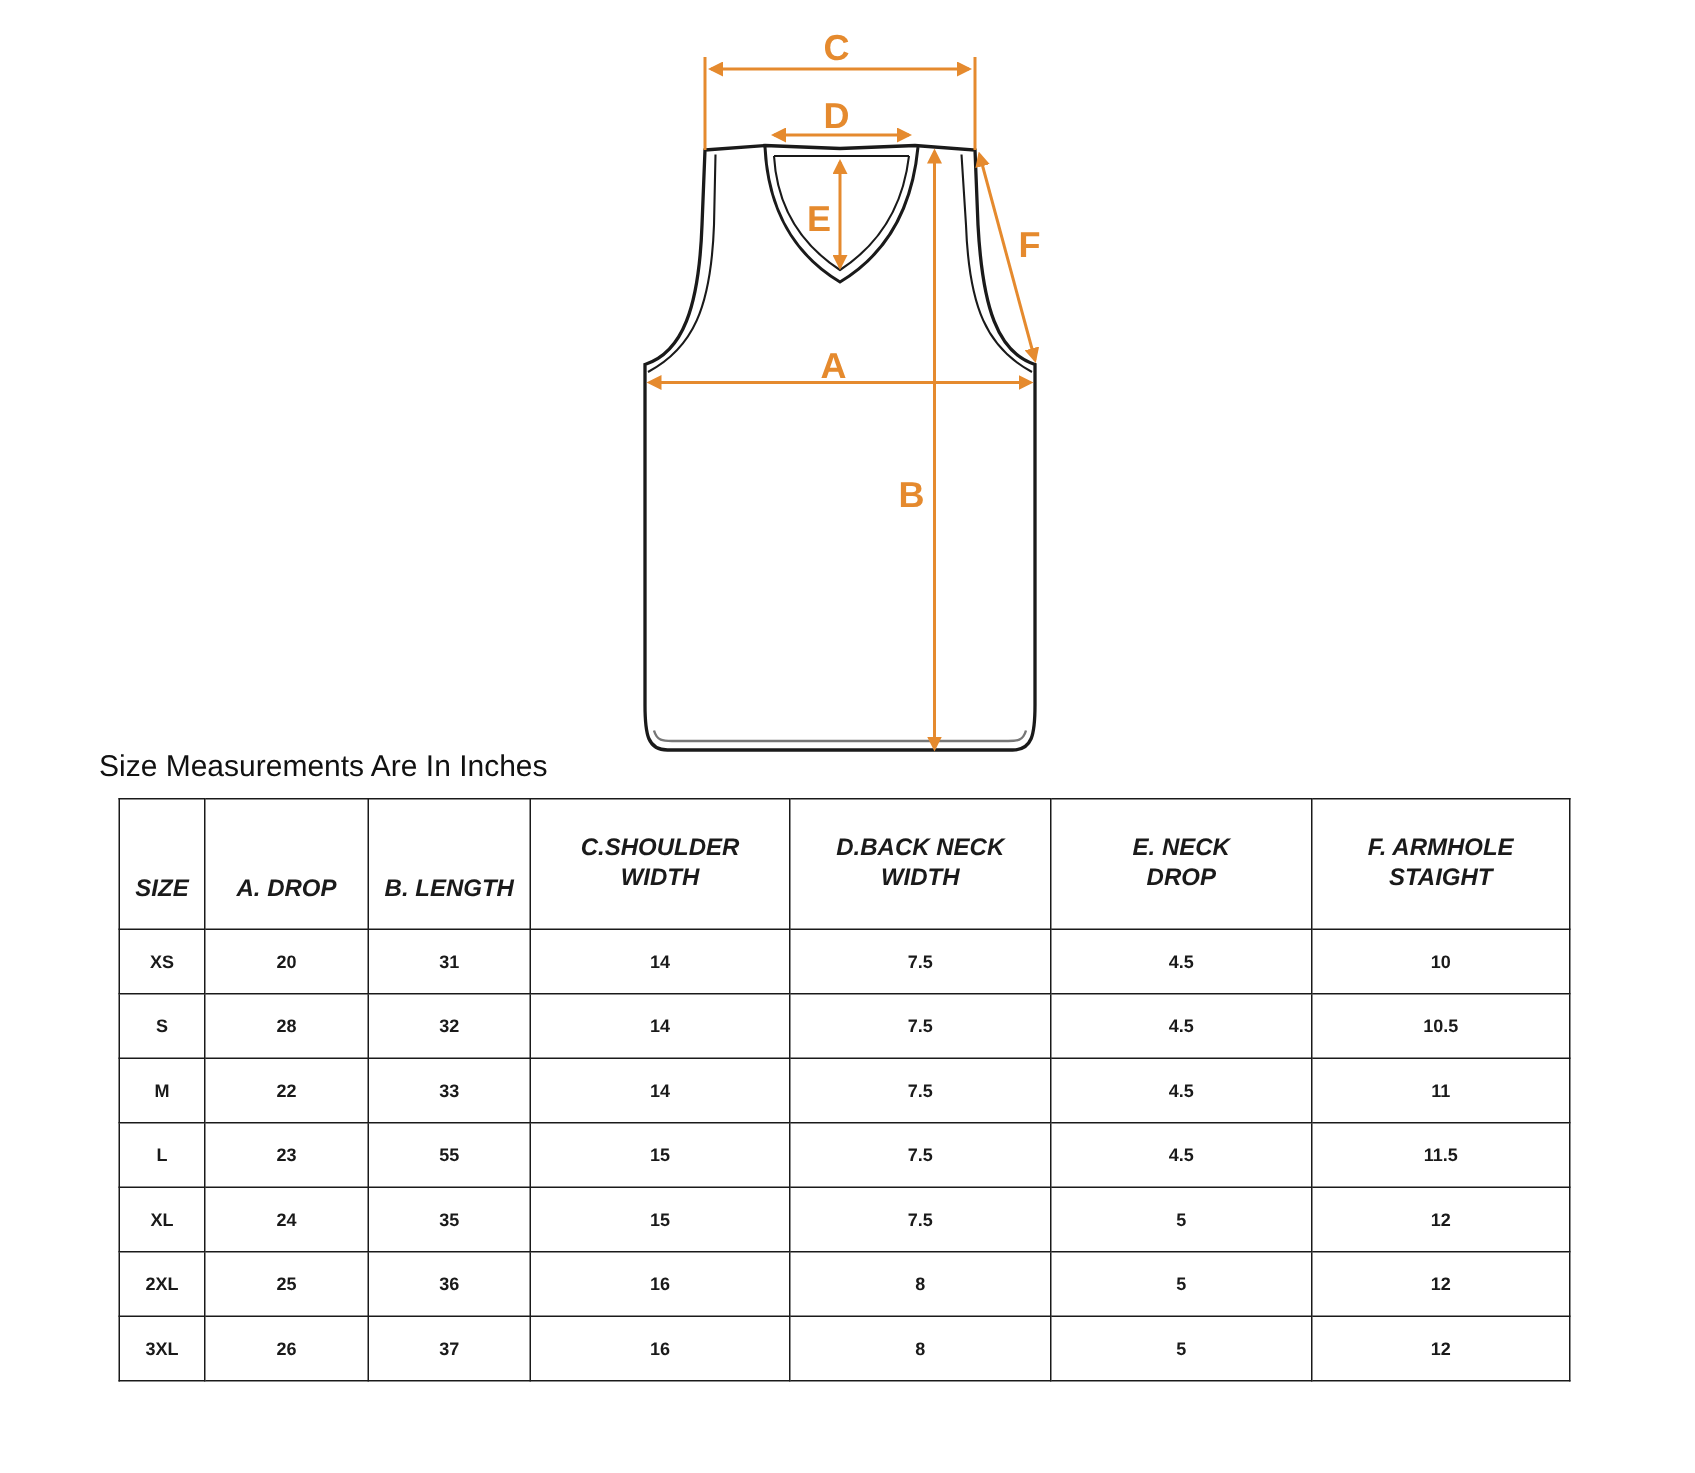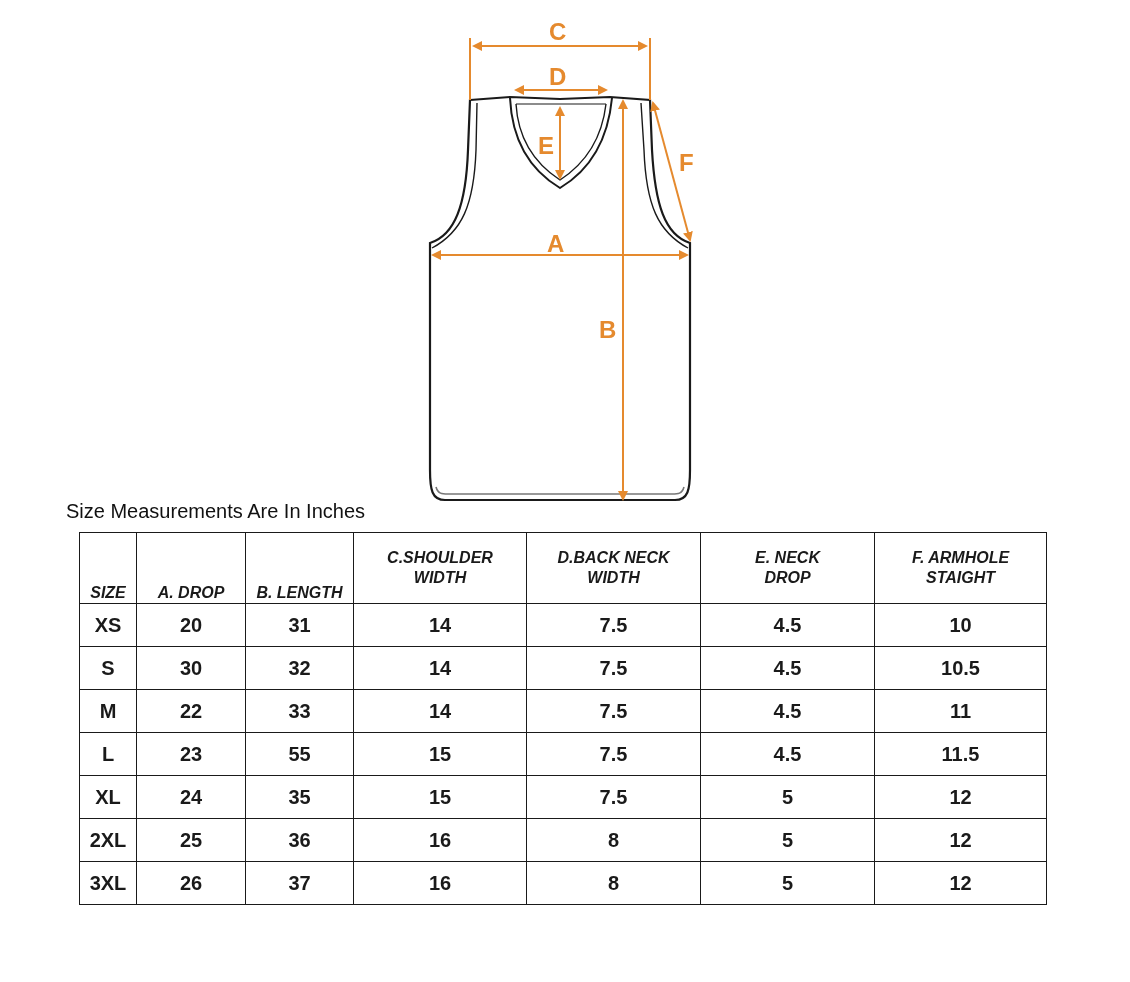--- a/index.html
+++ b/index.html
@@ -4,22 +4,22 @@
   <style>
     html, body { margin: 0; padding: 0; background: #ffffff; }
     body { width: 1130px; height: 982px; position: relative; overflow: hidden; font-family: "Liberation Sans", sans-serif; }
     .diagram { position: absolute; left: 0; top: 0; width: 1130px; height: 510px; }
     .diagram svg { position: absolute; left: 0; top: 0; }
     .lbl { font-family: "Liberation Sans", sans-serif; font-weight: bold; font-size: 24px; fill: #e58a2e; }
     .caption { position: absolute; left: 66px; top: 500px; font-family: "Liberation Sans", sans-serif; font-size: 20px; color: #111; }
     table.sizes { position: absolute; left: 79px; top: 532px; border-collapse: collapse; font-family: "Liberation Sans", sans-serif; font-weight: bold; color: #1a1a1a; }
     table.sizes th, table.sizes td { border: 1.5px solid #1a1a1a; text-align: center; padding: 0; }
     table.sizes th { height: 70px; font-size: 16px; line-height: 20px; vertical-align: middle; font-style: italic; }
-    table.sizes th.bottom { vertical-align: bottom; padding-bottom: 0; }
-    table.sizes td { height: 42px; font-size: 20px; }
+    table.sizes th.bottom { vertical-align: bottom; padding-bottom: 16px; }
+    table.sizes td { height: 42px; font-size: 12px; }
   </style>
 </head>
 <body>
 
 <div class="diagram">
   <svg width="1130" height="510" viewBox="0 0 1130 510">
     <defs>
       <marker id="ah" markerWidth="10" markerHeight="10" refX="8" refY="5" orient="auto" markerUnits="userSpaceOnUse">
         <path d="M0,0 L10,5 L0,10 z" fill="#e58a2e"></path>
       </marker>
@@ -94,21 +94,21 @@
       <td>XS</td>
       <td>20</td>
       <td>31</td>
       <td>14</td>
       <td>7.5</td>
       <td>4.5</td>
       <td>10</td>
     </tr>
     <tr>
       <td>S</td>
-      <td>30</td>
+      <td>28</td>
       <td>32</td>
       <td>14</td>
       <td>7.5</td>
       <td>4.5</td>
       <td>10.5</td>
     </tr>
     <tr>
       <td>M</td>
       <td>22</td>
       <td>33</td>

